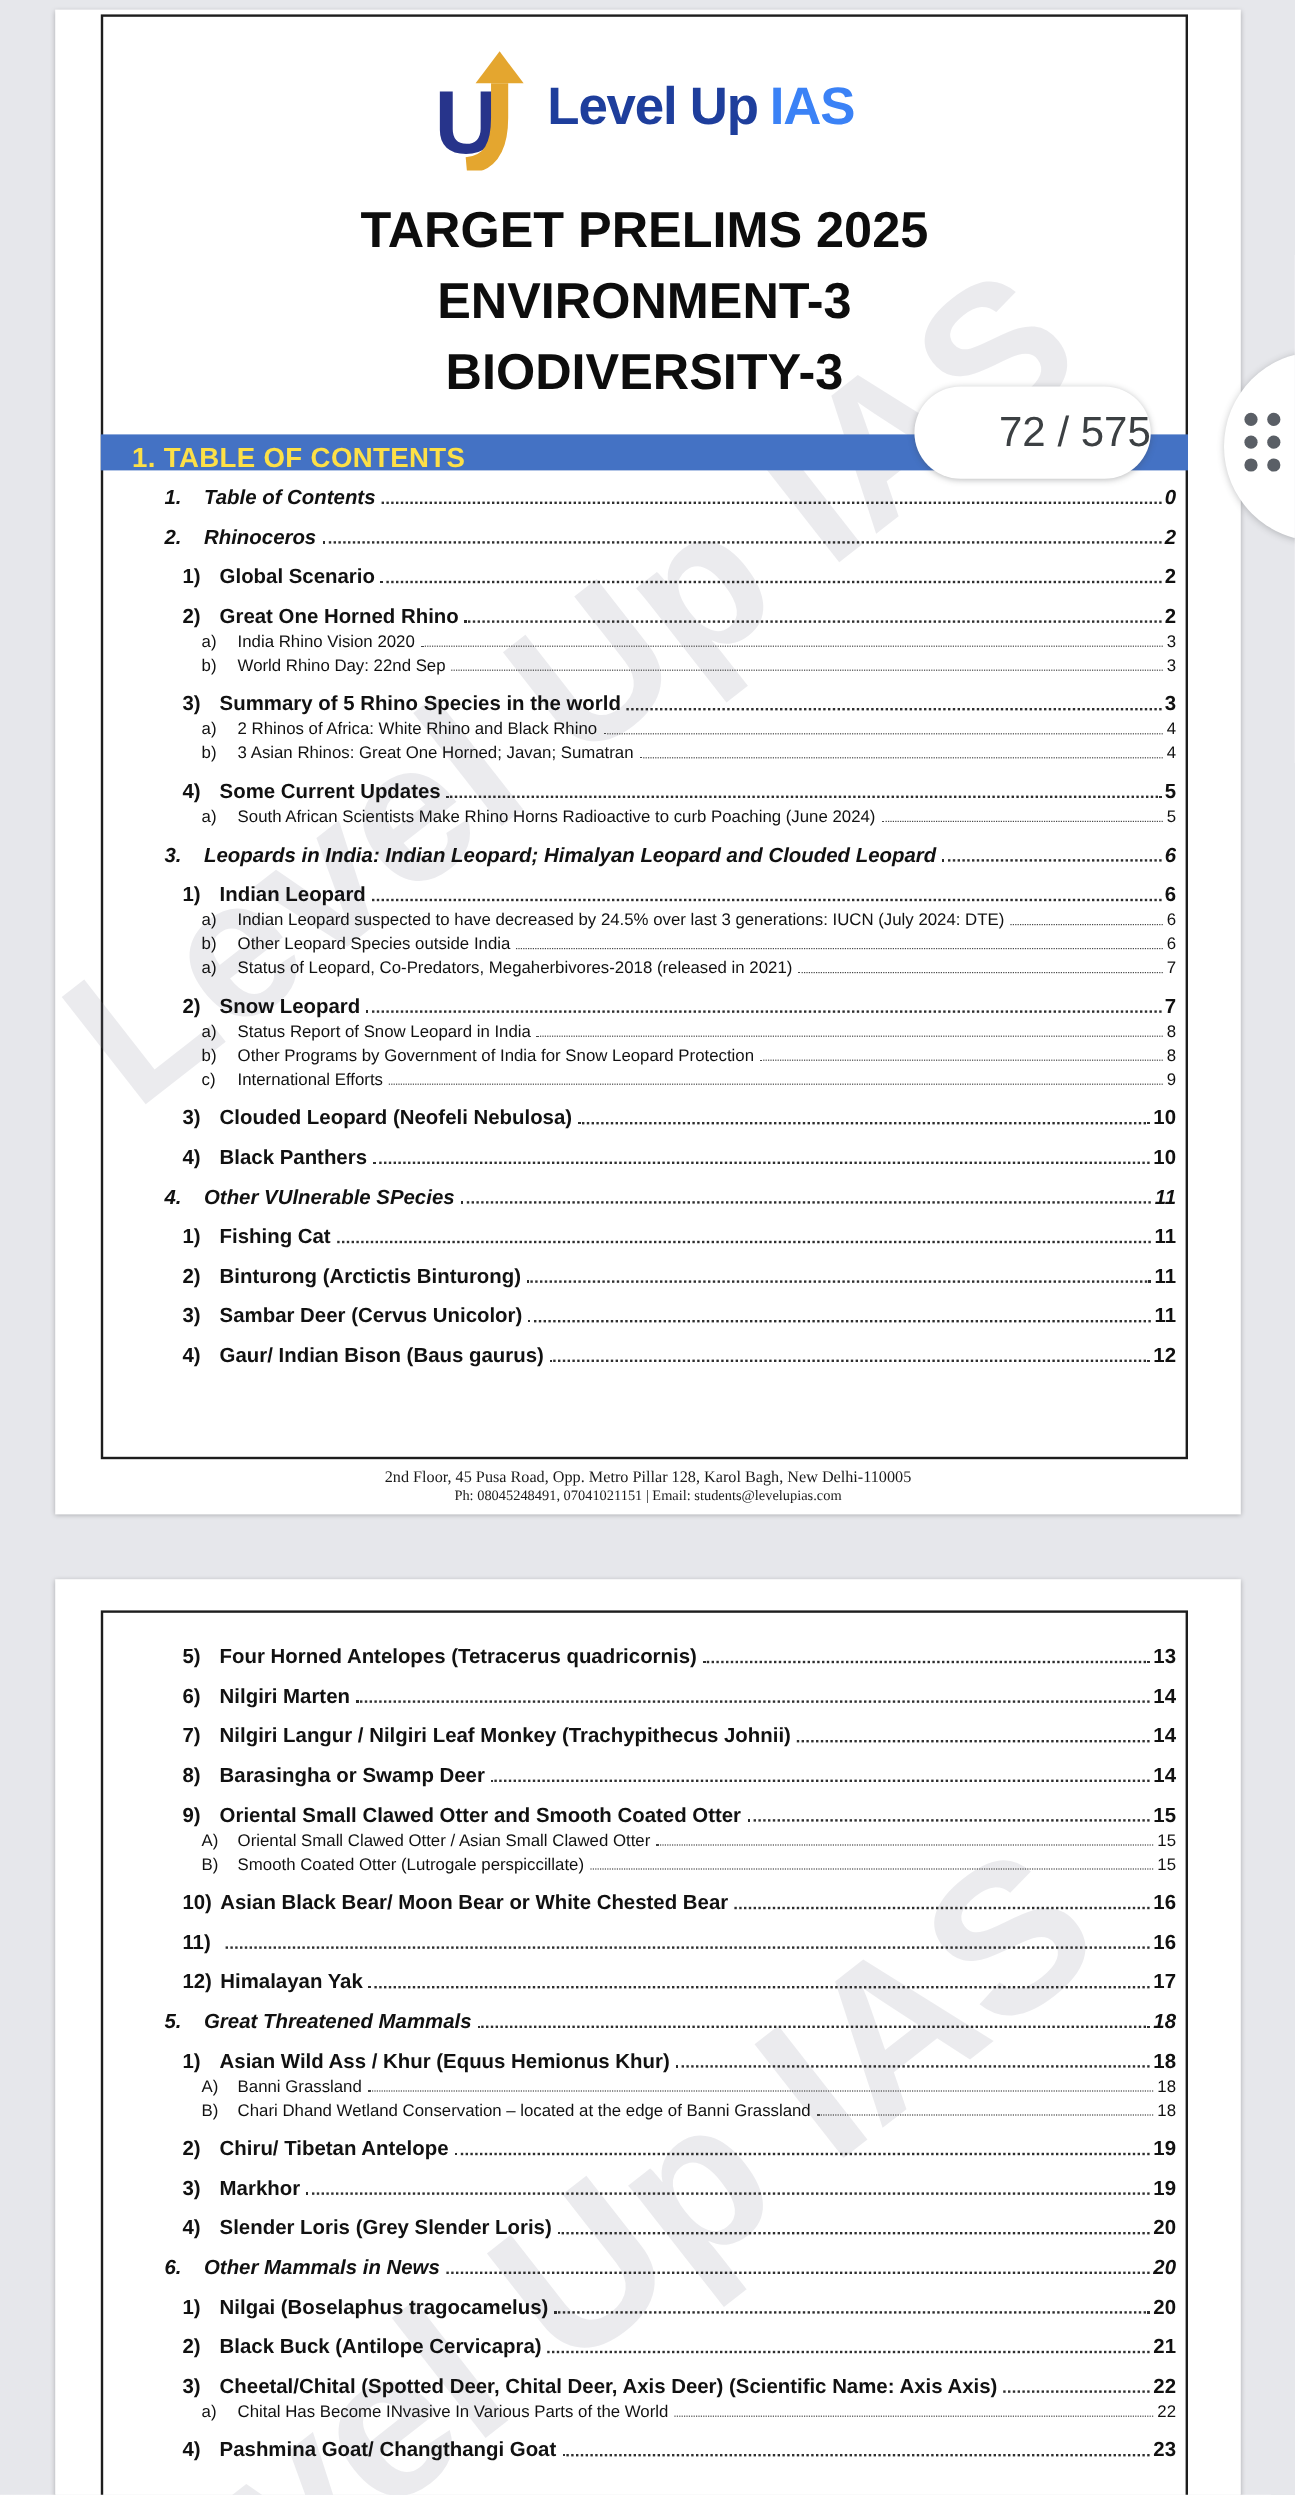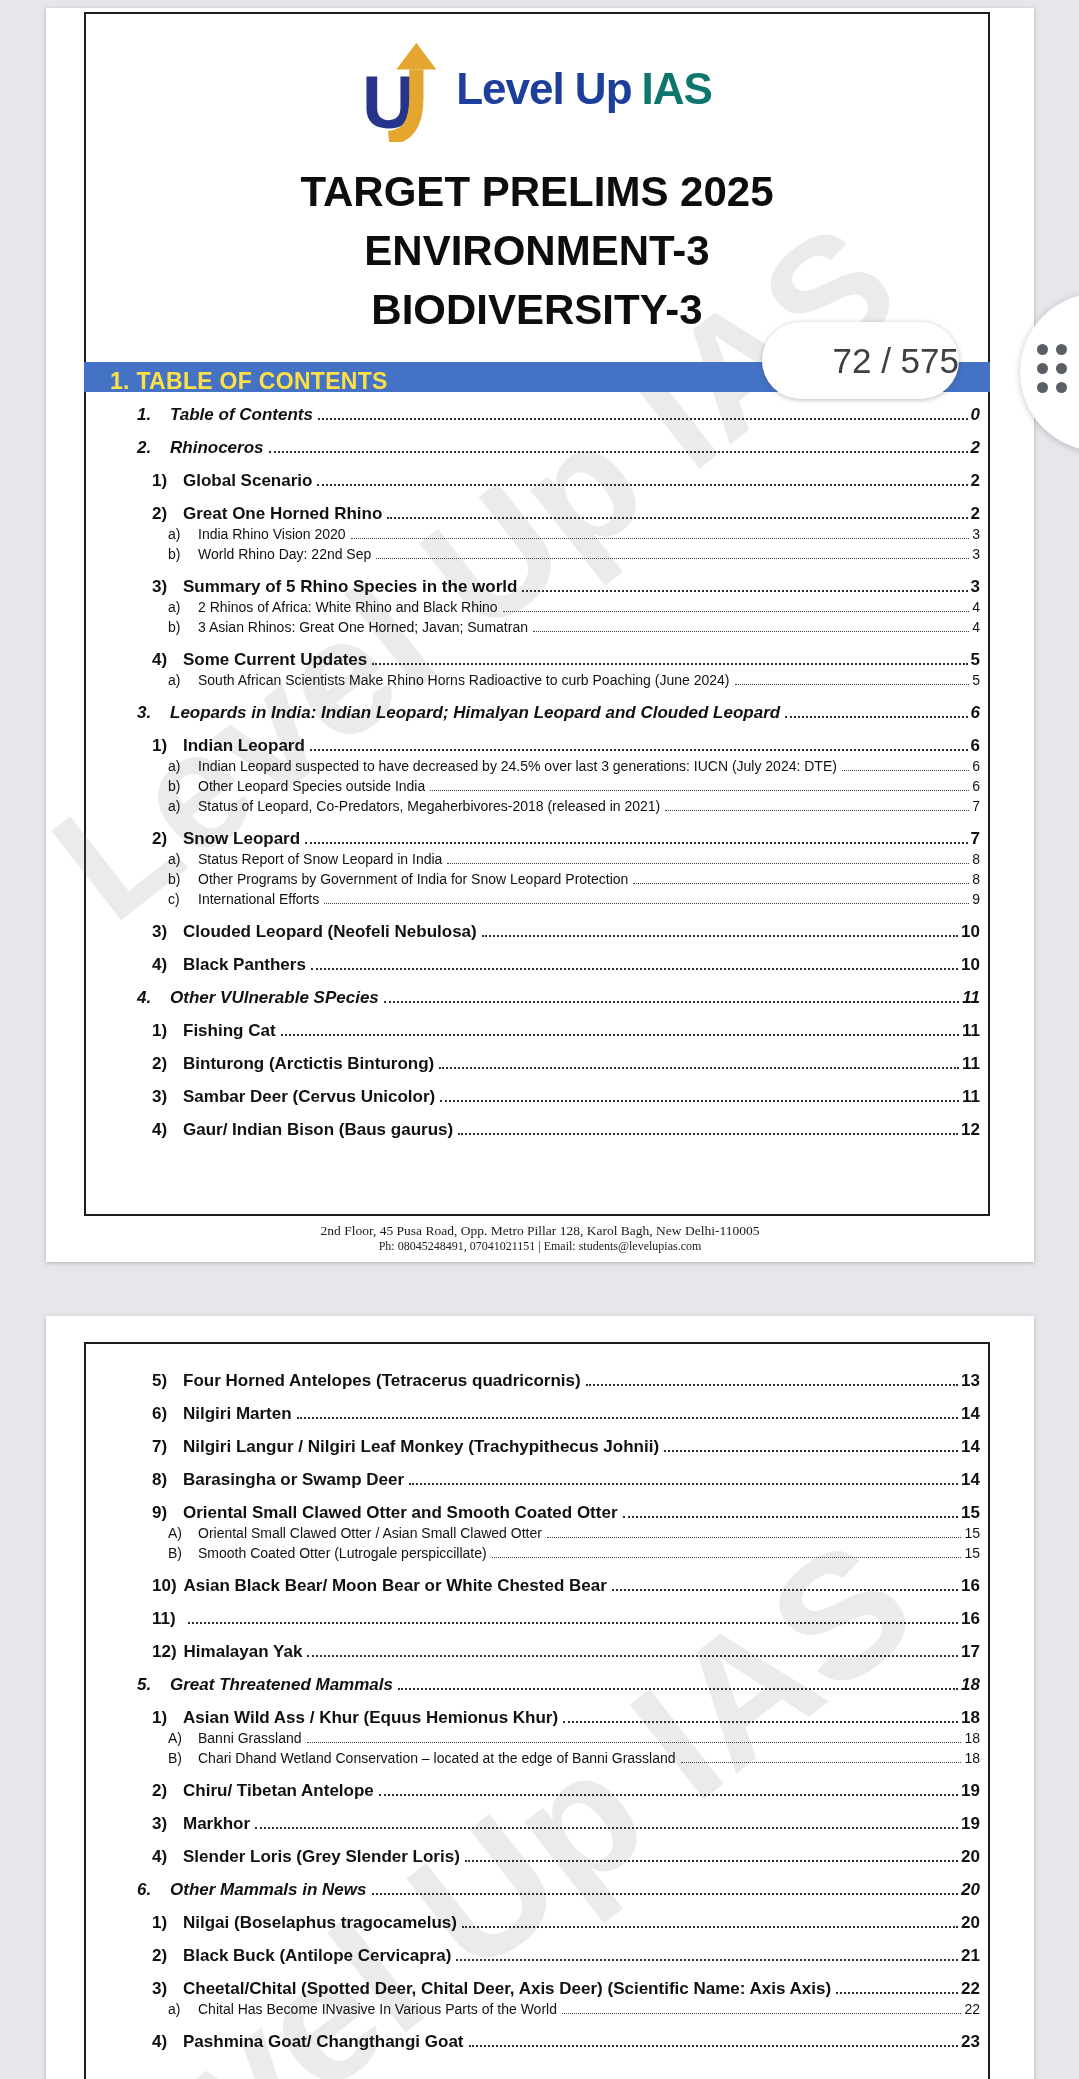--- a/index.html
+++ b/index.html
@@ -35,21 +35,21 @@
     transform-origin:left bottom; pointer-events:none;
   }
   #page1 .watermark { left:90px; top:760px; font-size:165px; transform:rotate(-38deg); }
   #page2 .watermark { left:60px;  top:800px; font-size:175px; transform:rotate(-38deg); }
 
   
   .pad-top { padding-top:26px; }
   .logo-row { height:102px; display:flex; justify-content:center; align-items:center; gap:12px; }
   .wordmark { display:flex; align-items:center; gap:10px; font-weight:bold; font-size:44px; letter-spacing:-1px;justify-content:flex-end; }
   .wordmark .lvl { color:#1E3E9C; }
-  .wordmark .ias { color:#0f766e; }
+  .wordmark .ias { color:#3b82f6; }
   .doc-title { text-align:center; font-weight:bold; font-size:42px; line-height:50px; color:#0d0d0d; }
   .t1 { margin-top:27px; } .t2,.t3 { margin-top:9px; }
   .banner {
     margin-top:27px; height:30px; background:#4472C4; color:#fde047;
     font-weight:bold; font-size:23px; line-height:38px; padding-left:26px;
     letter-spacing:.3px;
   }
 
   
   .toc { margin-top:6px; padding-right:10px; }

